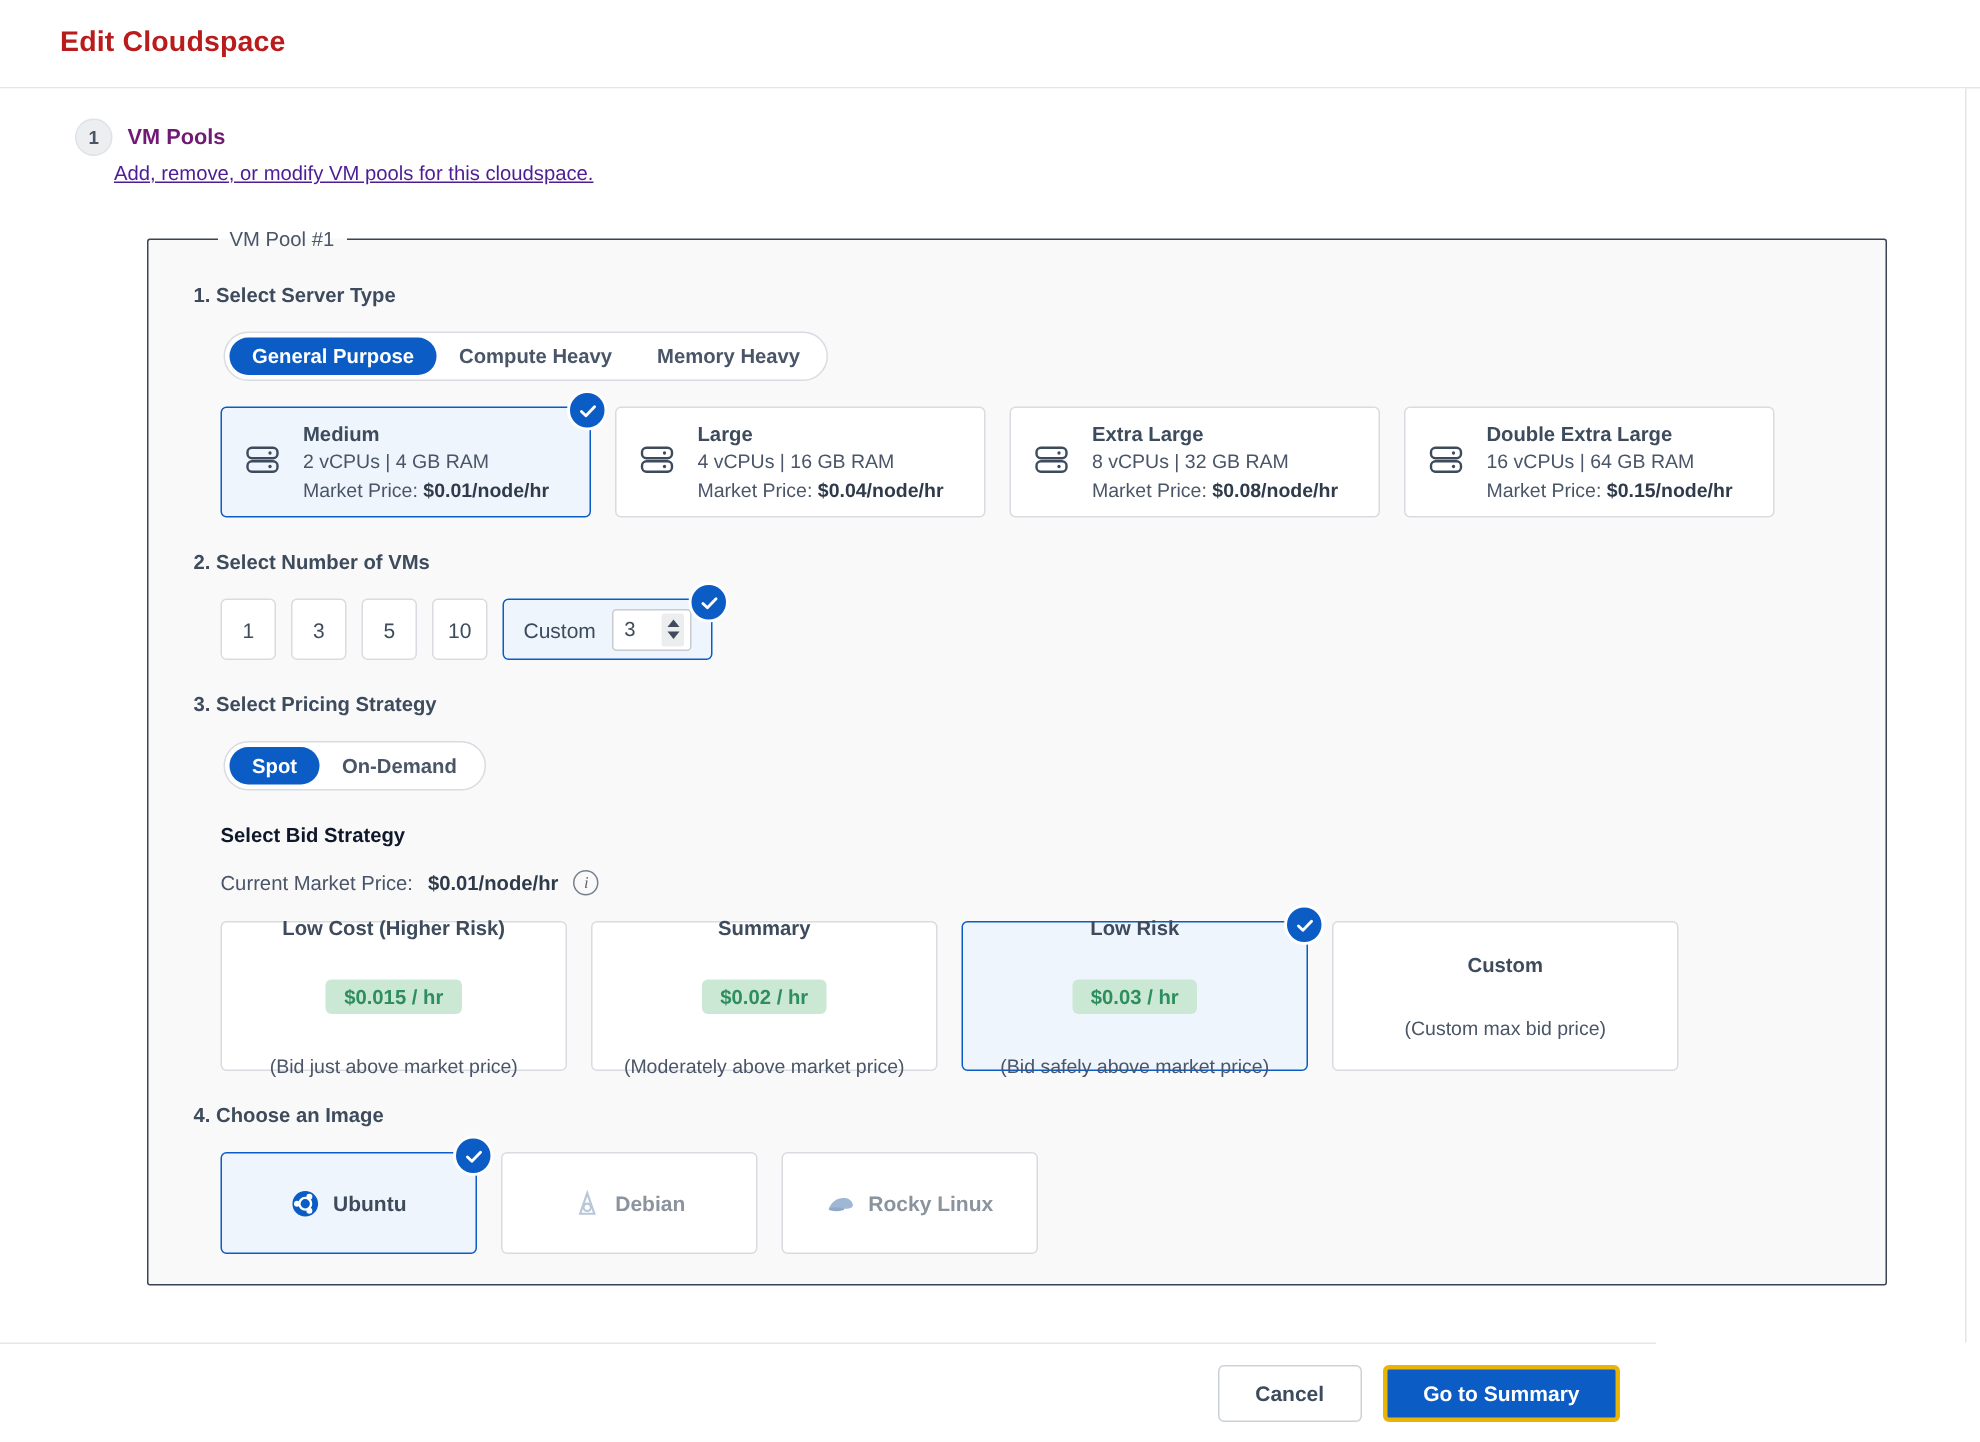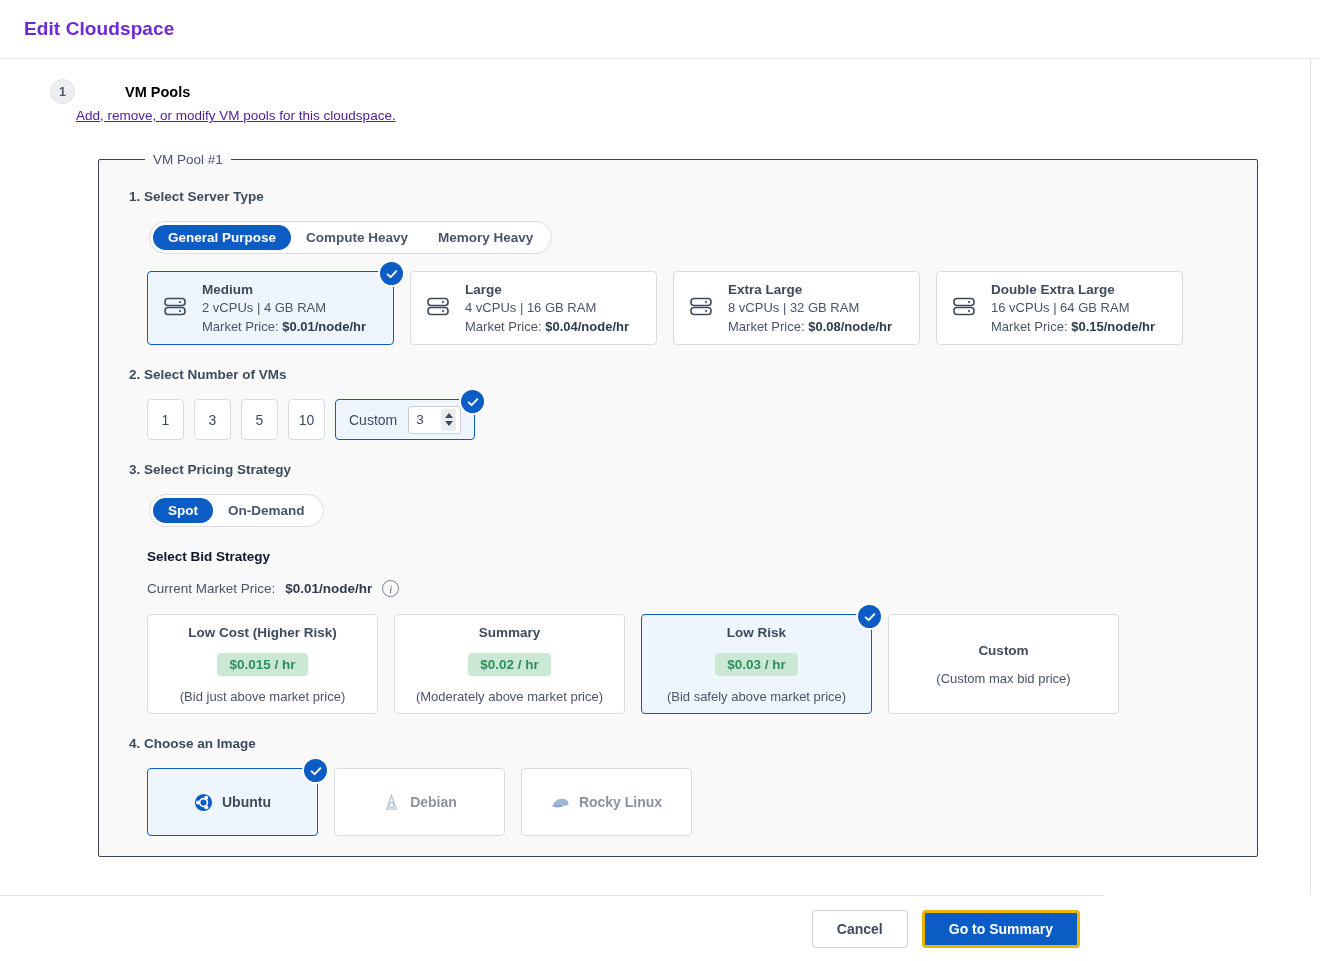--- a/index.html
+++ b/index.html
@@ -15,24 +15,24 @@
 
   
   .header {
     height: 59px;
     display: flex; align-items: center;
     padding-left: 24px;
     border-bottom: 1px solid #e3e5e8;
     background: #fff;
   }
   .header h1 {
-    margin: 0;
+    margin: 16px;
     font-size: 19px;
     font-weight: bold;
-    color: #6d28d9;
+    color: #b91c1c;
     letter-spacing: .1px;
   }
 
   
   .body-scroll {
     position: absolute;
     top: 59px; left: 0;
     width: 1311px; height: 836px;
     overflow: hidden;
     background: #fff;
@@ -41,21 +41,21 @@
   .inner { padding: 20px 24px 0 24px; }
 
   
   .step-row { display: flex; align-items: center; gap: 10px; margin: 0 0 0 26px; }
   .step-badge {
     width: 25px; height: 25px; border-radius: 50%;
     background: #eceef0; border: 1px solid #dfe2e6;
     display: flex; align-items: center; justify-content: center;
     font-size: 12.5px; font-weight: bold; color: #4a5568;
   }
-  .step-title { font-size: 14.5px; font-weight: bold; color: #000000; margin-left: 40px; }
+  .step-title { font-size: 14.5px; font-weight: bold; color: #701a75; }
   .step-desc {
     margin: 4px 0 0 52px;
     font-size: 13.5px; color: #4c1d95; text-decoration: underline;
   }
 
   
   .pool-fieldset {
     margin: 29px 28px 0 74px;
     border: 1px solid #3a4553;
     border-radius: 2px;
@@ -177,21 +177,21 @@
 
   
   .bid-row { display: flex; gap: 16px; margin: 17px 0 0 24px; }
   .bid-card {
     position: relative;
     width: 231px; height: 100px;
     border: 1px solid #d8dce1; border-radius: 4px;
     background: #fff;
     display: flex; flex-direction: column;
     align-items: center; justify-content: center;
-    gap: 13px;
+    gap: 27px;
     cursor: pointer;
   }
   .bid-card.sel { border: 1px solid #0b5cc4; background: #eff5fd; }
   .bid-name { font-size: 13.5px; font-weight: bold; color: #3d4b5c; }
   .bid-pill {
     background: #cbe8d5; color: #2e8e5d;
     font-size: 13.5px; font-weight: bold;
     padding: 4px 12px; border-radius: 4px;
   }
   .bid-note { font-size: 13px; color: #4a5568; }

